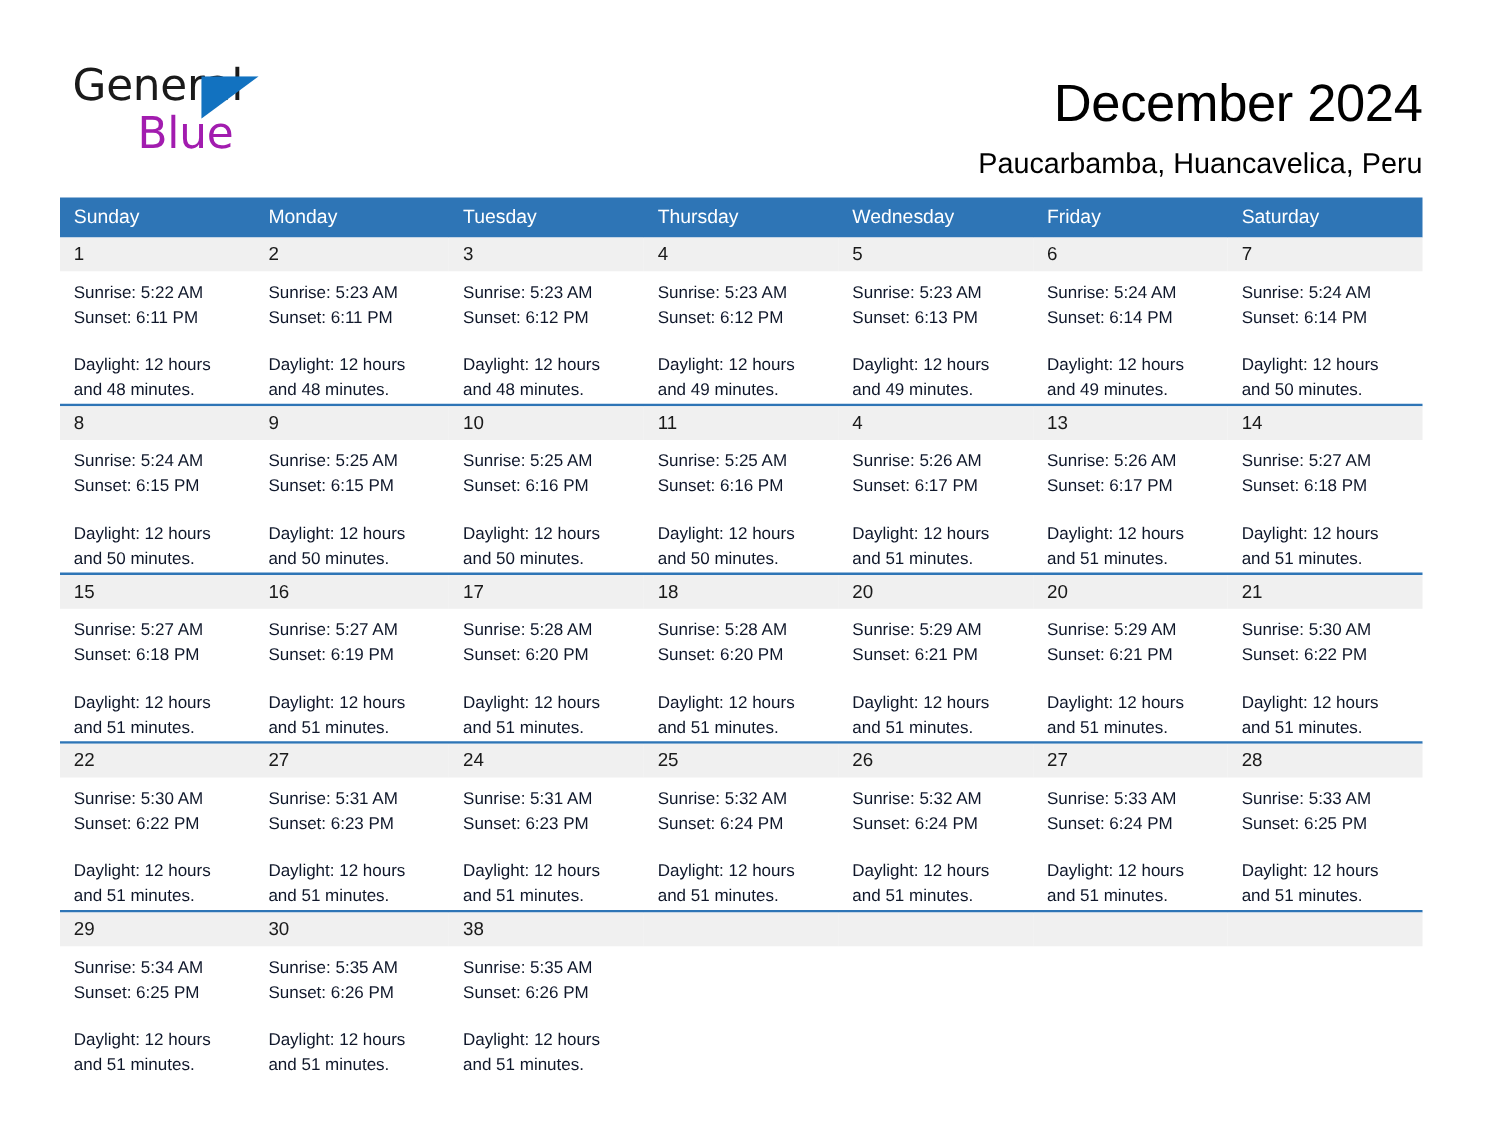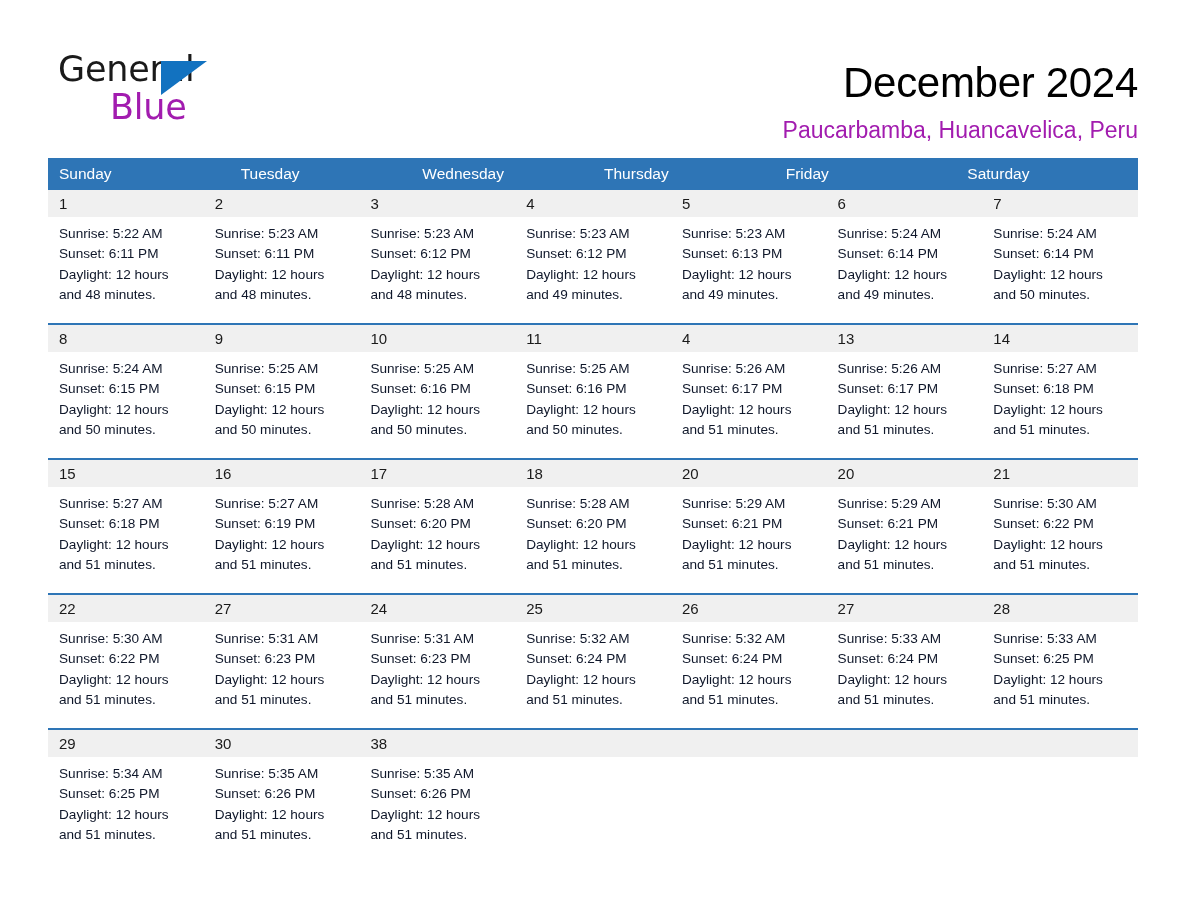--- a/index.html
+++ b/index.html
@@ -77,21 +77,21 @@
     font-weight: 400;
     color: #000;
     line-height: 1.08;
     letter-spacing: -0.3px;
     white-space: nowrap;
   }
   .cal-subtitle {
     margin-top: 13px;
     font-size: 23px;
     font-weight: 400;
-    color: #a21caf;
+    color: #000000;
     line-height: 1.1;
     white-space: nowrap;
   }
 
   
   .calendar {
     position: absolute;
     left: 48px;
     top: 158px;
     width: 1090px;
@@ -141,20 +141,21 @@
     padding: 7px 11px 0 11px;
     font-size: 13.6px;
     line-height: 20.3px;
     color: #0f172a;
   }
   .day-info div {
     white-space: nowrap;
   }
   .day-info .daylight {
     white-space: normal;
+    margin-top: 17px;
   }
 </style>
 </head>
 <body>
 
 <div class="page">
 
   <div class="masthead">
 
     <div class="logo">
@@ -169,23 +170,24 @@
       <div class="cal-title">December 2024</div>
       <div class="cal-subtitle">Paucarbamba, Huancavelica, Peru</div>
     </div>
 
   </div>
 
   <div class="calendar">
 
     <div class="weekday-row">
       <div class="weekday">Sunday</div>
+      <div class="weekday">Monday</div>
       <div class="weekday">Tuesday</div>
+      <div class="weekday">Thursday</div>
       <div class="weekday">Wednesday</div>
-      <div class="weekday">Thursday</div>
       <div class="weekday">Friday</div>
       <div class="weekday">Saturday</div>
     </div>
 
     <div class="week-row first">
       <div class="day-cell">
         <div class="day-number-band">1</div>
         <div class="day-info">
           <div>Sunrise: 5:22 AM</div>
           <div>Sunset: 6:11 PM</div>

